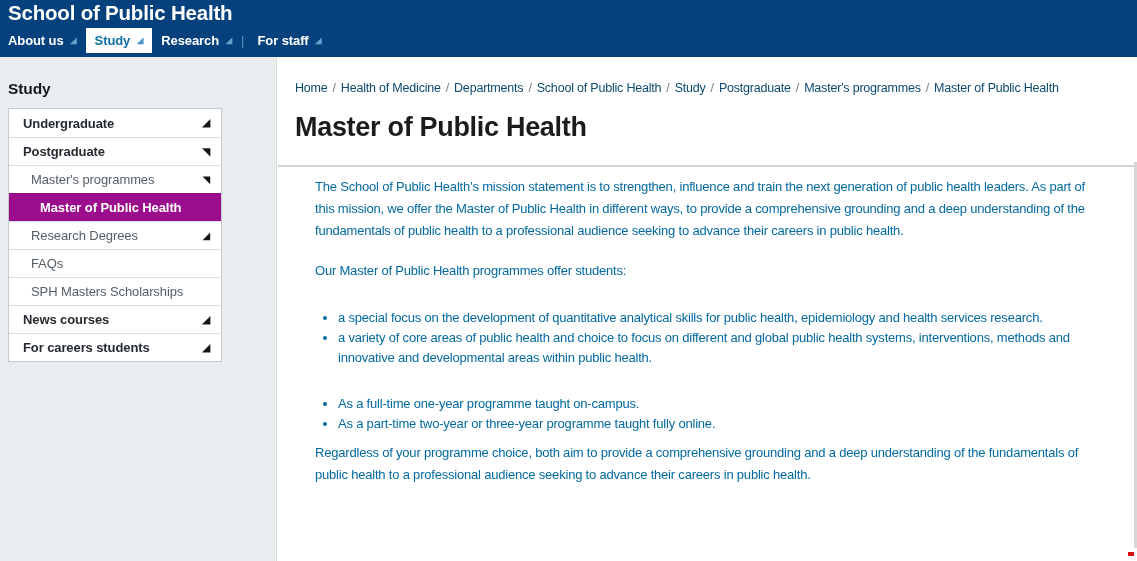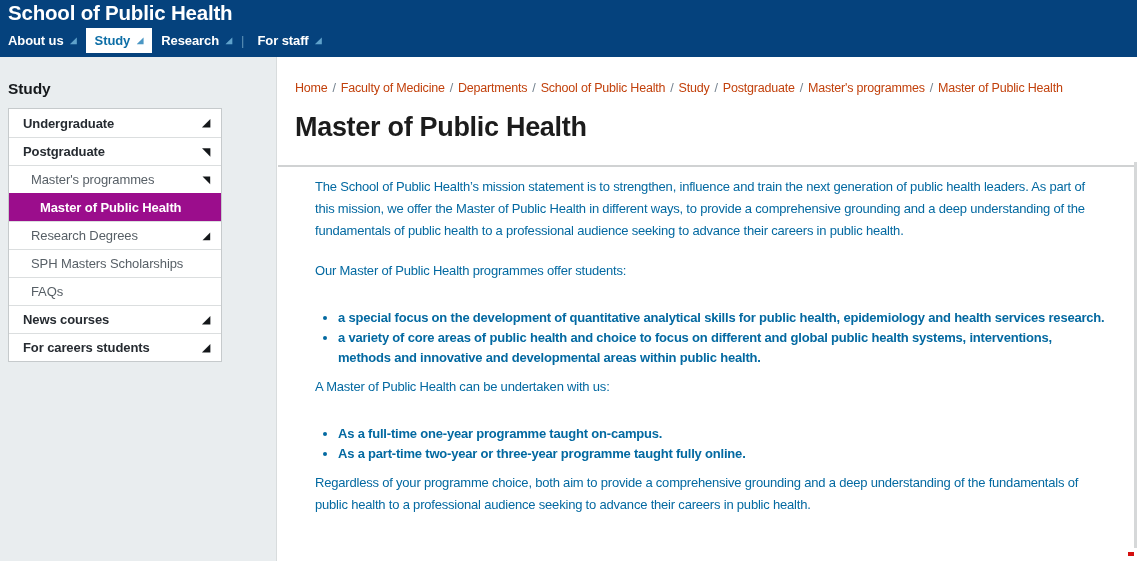--- a/index.html
+++ b/index.html
@@ -69,35 +69,35 @@
 
   
   .main {
     position:absolute; top:57px; left:277px; right:0; bottom:0;
     background:#ffffff; overflow:hidden;
   }
   .breadcrumb {
     margin:23px 30px 0 18px; font-size:12.5px; color:#28486B;
     letter-spacing:-0.2px; line-height:16px;
   }
-  .breadcrumb a { color:#c2410c; text-decoration:none; cursor:pointer; }
+  .breadcrumb a { color:#0c4a6e; text-decoration:none; cursor:pointer; }
   .crumb-sep { color:#74828F; margin:0 5px; }
   .page-title {
     margin:16px 0 0 18px; font-size:27px; font-weight:bold;
     color:#1C1C1C; letter-spacing:-0.3px; line-height:31px;
   }
   .rule {
     height:2px; background:#D0D2D3; border:none; margin:22px 0 0 1px;
   }
   .body-copy {
     margin:9px 30px 0 38px; font-size:13px; line-height:22px;
     color:#0369a1; letter-spacing:-0.2px;
   }
   .body-copy p { margin:0 0 18px; }
-  .body-copy ul { margin:26px 0 8px; padding-left:23px;font-weight:bold; }
+  .body-copy ul { margin:26px 0 8px; padding-left:23px; }
   .body-copy li { line-height:20px; }
 
   
   .edge-scrollbar {
     position:absolute; right:0; top:162px; width:3px; height:386px;
     background:#D6D8D9;
   }
   .red-corner-mark {
     position:absolute; right:3px; bottom:5px; width:6px; height:4px;
     background:#D40F0F;
@@ -145,52 +145,51 @@
       <span class="side-tri">◥</span>
     </li>
     <li class="current">
       <span>Master of Public Health</span>
     </li>
     <li class="lvl1">
       <span>Research Degrees</span>
       <span class="side-tri">◢</span>
     </li>
     <li class="lvl1">
-      <span>SPH Masters Scholarships</span>
+      <span>FAQs</span>
     </li>
     <li class="lvl1">
-      <span>FAQs</span>
+      <span>SPH Masters Scholarships</span>
     </li>
     <li class="lvl0">
       <span>News courses</span>
       <span class="side-tri">◢</span>
     </li>
     <li class="lvl0">
       <span>For careers students</span>
       <span class="side-tri">◢</span>
     </li>
   </ul>
 </aside>
 
 <main class="main">
   <div class="breadcrumb">
-    <a>Home</a><span class="crumb-sep">/</span><a>Faculty of Medicine</a><span class="crumb-sep">/</span><a>Departments</a><span class="crumb-sep">/</span><a>School of Public Health</a><span class="crumb-sep">/</span><a>Study</a><span class="crumb-sep">/</span><a>Postgraduate</a><span class="crumb-sep">/</span><a>Master's programmes</a><span class="crumb-sep">/</span><a>Master of Public Health</a>
+    <a>Home</a><span class="crumb-sep">/</span><a>Health of Medicine</a><span class="crumb-sep">/</span><a>Departments</a><span class="crumb-sep">/</span><a>School of Public Health</a><span class="crumb-sep">/</span><a>Study</a><span class="crumb-sep">/</span><a>Postgraduate</a><span class="crumb-sep">/</span><a>Master's programmes</a><span class="crumb-sep">/</span><a>Master of Public Health</a>
   </div>
 
   <h1 class="page-title">Master of Public Health</h1>
   <hr class="rule">
 
   <div class="body-copy">
     <p>The School of Public Health’s mission statement is to strengthen, influence and train the next generation of public health leaders. As part of this mission, we offer the Master of Public Health in different ways, to provide a comprehensive grounding and a deep understanding of the fundamentals of public health to a professional audience seeking to advance their careers in public health.</p>
     <p>Our Master of Public Health programmes offer students:</p>
     <ul>
       <li>a special focus on the development of quantitative analytical skills for public health, epidemiology and health services research.</li>
       <li>a variety of core areas of public health and choice to focus on different and global public health systems, interventions, methods and innovative and developmental areas within public health.</li>
     </ul>
-    <p>A Master of Public Health can be undertaken with us:</p>
     <ul>
       <li>As a full-time one-year programme taught on-campus.</li>
       <li>As a part-time two-year or three-year programme taught fully online.</li>
     </ul>
     <p>Regardless of your programme choice, both aim to provide a comprehensive grounding and a deep understanding of the fundamentals of public health to a professional audience seeking to advance their careers in public health.</p>
   </div>
 </main>
 
 <div class="edge-scrollbar"></div>
 <div class="red-corner-mark"></div>

